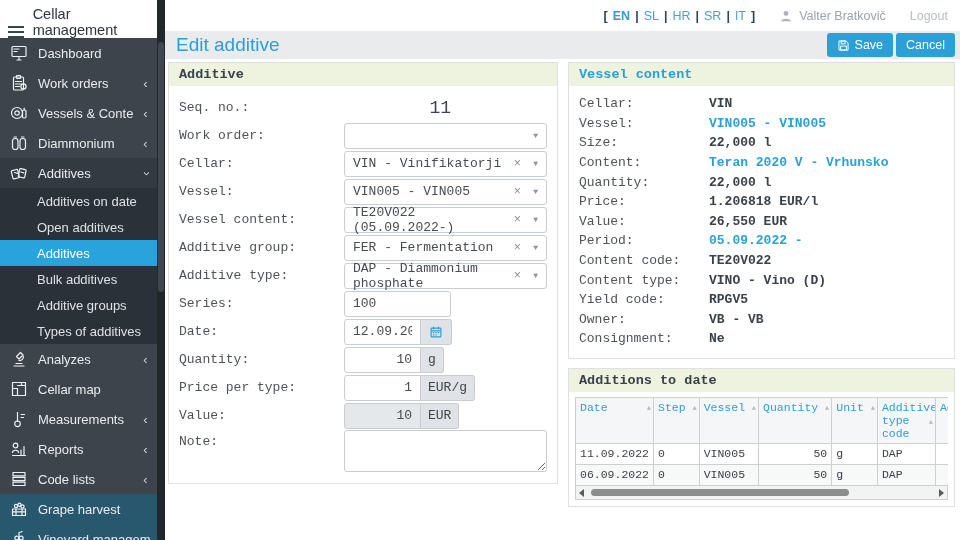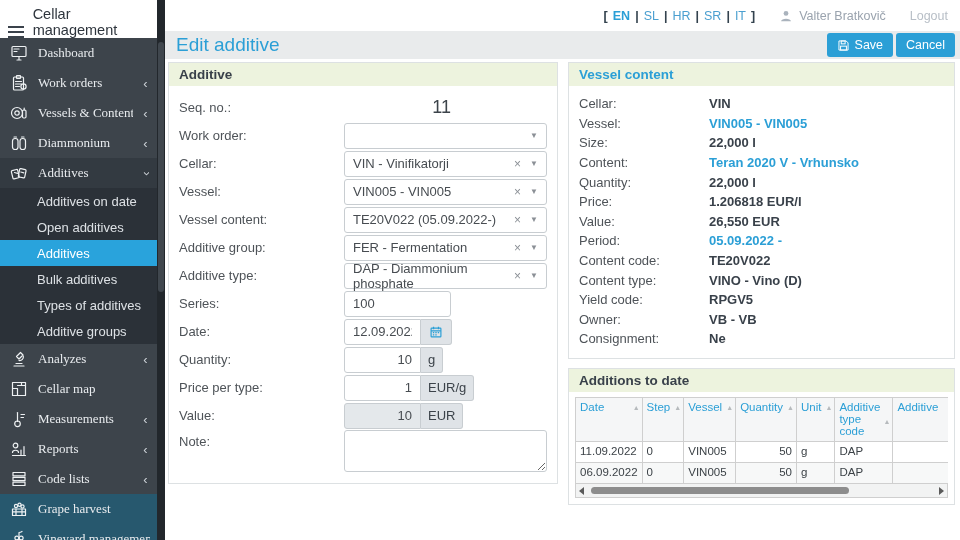--- a/index.html
+++ b/index.html
@@ -13,41 +13,41 @@
   .sb-thumb { position:absolute; left:1px; top:42px; width:6px; height:250px; background:#40474e; border-radius:3px; }
   .sb-header { height:38px; background:#ffffff; display:flex; align-items:flex-end; padding:0 8px; gap:9px; }
   .hamburger { width:17px; display:flex; flex-direction:column; gap:3px; cursor:pointer; }
   .hamburger i { display:block; height:2px; background:#3a424b; }
   .app-title { font-size:14.5px; color:#2e353d; line-height:1.12; }
   .nav-item { height:30px; display:flex; align-items:center; padding:0 7px 0 7px; color:#e9ecef; font-size:13px; gap:8px; cursor:pointer; }
   .nav-item.open { background:#333a41; }
   .nav-item.teal { background:#27586e; }
   .nav-ico { width:23px; flex:0 0 23px; display:flex; align-items:center; justify-content:center; }
   .nav-ico svg { stroke:#eef1f3; fill:none; stroke-width:1.2; stroke-linecap:round; stroke-linejoin:round; }
-  .nav-label { flex:1; white-space:nowrap; overflow:hidden;font-family:Liberation Serif, serif; }
+  .nav-label { flex:1; white-space:nowrap; overflow:hidden; }
   .chev { color:#ccd1d6; font-size:13px; line-height:1; width:9px; text-align:center; }
   .chev.down { transform:rotate(-90deg); }
   .submenu { background:#2b3138; }
   .sub-item { height:26px; display:flex; align-items:center; padding-left:37px; color:#dde1e5; font-size:13px; cursor:pointer; }
   .sub-item.active { background:#29a3dc; color:#fff; }
 
   
   .main { position:absolute; left:165px; top:0; width:795px; height:540px; background:#fff; }
   .topbar { height:31px; display:flex; align-items:center; justify-content:flex-end; padding-right:12px; font-size:12.5px; gap:24px; }
   .langs { display:flex; gap:5px; align-items:center; color:#33424e; font-weight:bold; }
   .lang { color:#4a9fd0; font-weight:normal; cursor:pointer; }
   .lang.active { color:#2b9fd6; font-weight:bold; }
   .userbox { display:flex; align-items:center; gap:6px; color:#9aa3ae; }
   .logout { color:#b7bec6; cursor:pointer; }
   .pagebar { height:28px; background:#e9ebec; display:flex; align-items:center; padding:0 5px 0 11px; }
   .page-title { font-size:19px; color:#2b9fd6; flex:1; }
   .btn { height:24px; background:#2b9fd6; color:#fff; border:none; border-radius:3px; font-size:12.5px; display:inline-flex; align-items:center; gap:5px; padding:0 10px; margin-left:3px; cursor:pointer; font-family:inherit; }
   .btn svg { stroke:#fff; fill:none; stroke-width:1.5; }
 
-  .content { display:flex; padding:3px 5px 0 3px; gap:10px; align-items:flex-start; }
+  .content { display:flex; padding:3px 5px 0 3px; gap:10px; align-items:flex-start;font-family:Liberation Mono, monospace; }
   .panel { border:1px solid #dde1e3; background:#fff; }
   .panel-hd { background:#edf3de; padding:4px 10px; font-size:13.5px; font-weight:bold; color:#39414a; }
   .panel-hd.cyan { color:#2b9fd6; }
   .p-additive { width:390px; }
   .right-col { width:387px; display:flex; flex-direction:column; }
 
   
   .form-body { padding:8px 10px 10px; }
   .frow { display:flex; align-items:center; height:27px; margin-bottom:1px; }
   .frow.top { align-items:flex-start; height:auto; }
@@ -166,24 +166,24 @@
         <div class="sub-item">
             <span>Open additives</span>
           </div>
         <div class="sub-item active">
             <span>Additives</span>
           </div>
         <div class="sub-item">
             <span>Bulk additives</span>
           </div>
         <div class="sub-item">
+            <span>Additive groups</span>
+          </div>
+        <div class="sub-item">
             <span>Types of additives</span>
-          </div>
-        <div class="sub-item">
-            <span>Additive groups</span>
           </div>
       </div>
       <div class="nav-item">
         <span class="nav-ico">
             <svg width="20" height="20" viewBox="0 0 20 20">
               <path d="M5 17h10M7 14.5h6"></path>
               <path d="M11.5 3.5l2.5 2.5-4 4-2.5-2.5z"></path>
               <path d="M10 11.5c2.8.3 4.8-1.7 4.3-4.3"></path>
             </svg>
           </span>

